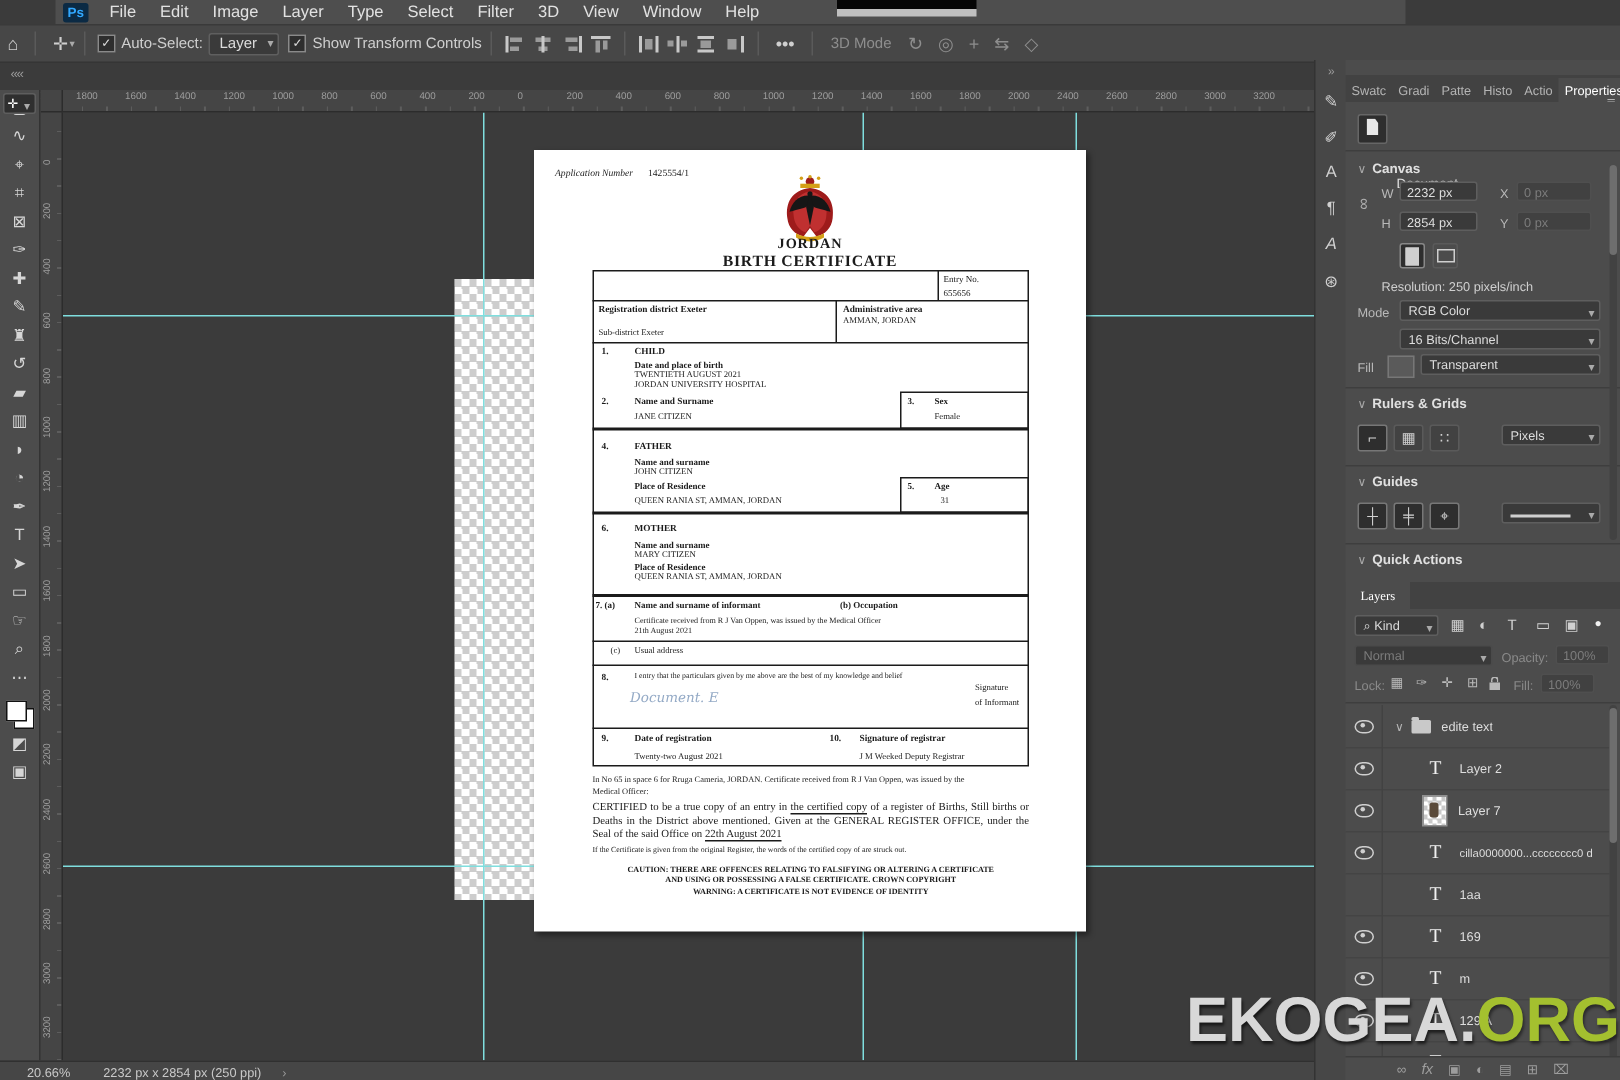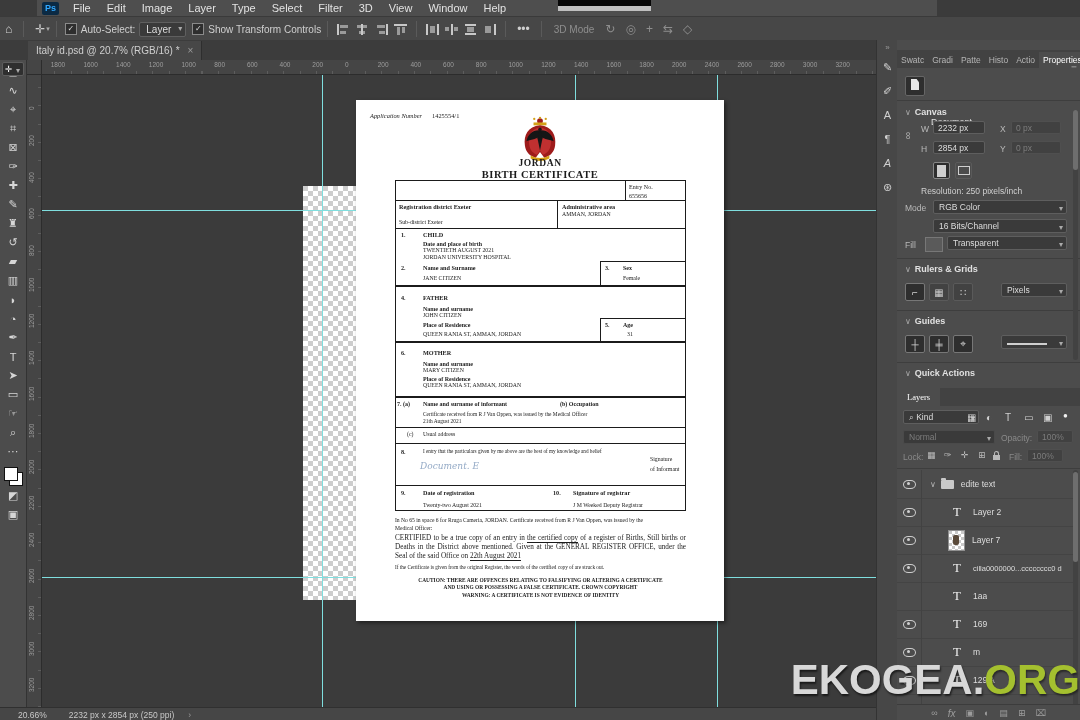--- a/index.html
+++ b/index.html
@@ -144,26 +144,20 @@
     <span class="ai di-2"></span>
     <span class="ai di-3"></span>
     <span class="ai di-4"></span>
     <span class="ob-sep"></span>
     <span class="ob-ico">•••</span>
     <span class="ob-sep"></span>
     <span class="dim" style="margin:0 6px;">3D Mode</span>
     <span id="mode3d-icons"><span class="ob-ico dim">↻</span><span class="ob-ico dim">◎</span><span class="ob-ico dim">+</span><span class="ob-ico dim">⇆</span><span class="ob-ico dim">◇</span></span>
   </div>
 
-  <div id="tabbar" class="abs">
-    <div class="doc-tab">
-      <span>Italy id.psd @ 20.7% (RGB/16) *</span>
-      <span class="tab-close">×</span>
-    </div>
-  </div>
   <span class="collapse-arrows">««</span>
 
   <div id="toolbar" class="abs">
     <span id="tools" style="display:flex;flex-direction:column;align-items:center;">
         <span class="tool sel">✛</span>
         <span class="tool">▢</span>
         <span class="tool">∿</span>
         <span class="tool">⌖</span>
         <span class="tool">⌗</span>
         <span class="tool">⊠</span>
@@ -428,21 +422,21 @@
         <div class="thumbbar" style="top:0;height:60px;width:5px;"></div>
       </div>
 
     
     <div id="layershdr">
       <span class="ltab">Layers</span>
 
     </div>
 
     
-    <div class="sel" style="left:6px;top:370px;width:76px;"><span>⌕</span> <span>Kind</span></div>
+    <div class="sel" style="left:6px;top:370px;width:56px;"><span>⌕</span> <span>Kind</span></div>
     <span id="lfilter-icons"><span class="abs" style="left: 70px; top: 372px; color: rgb(208, 208, 208); font-size: 10px;">▦</span><span class="abs" style="left: 89px; top: 372px; color: rgb(208, 208, 208); font-size: 10px;">◐</span><span class="abs" style="left: 108px; top: 372px; color: rgb(208, 208, 208); font-size: 10px;">T</span><span class="abs" style="left: 127px; top: 372px; color: rgb(208, 208, 208); font-size: 10px;">▭</span><span class="abs" style="left: 146px; top: 372px; color: rgb(208, 208, 208); font-size: 10px;">▣</span></span>
     <span class="abs" style="left:166px;top:371px;color:#f0f0f0;font-size:8px;">●</span>
 
     <div class="sel dis" style="left:6px;top:390px;width:92px;">Normal</div>
     <span class="plabel" style="left:104px;top:393px;color:#8a8a8a;">Opacity:</span>
     <div class="field dis" style="left:140px;top:390px;width:36px;">100%</div>
 
     <span class="plabel" style="left:6px;top:412px;color:#8a8a8a;">Lock:</span>
     <span id="lock-icons"><span class="abs" style="left: 30px; top: 410px; color: rgb(185, 185, 185); font-size: 9px;">▦</span><span class="abs" style="left: 47px; top: 410px; color: rgb(185, 185, 185); font-size: 9px;">✑</span><span class="abs" style="left: 64px; top: 410px; color: rgb(185, 185, 185); font-size: 9px;">✛</span><span class="abs" style="left: 81px; top: 410px; color: rgb(185, 185, 185); font-size: 9px;">⊞</span></span>
     <span class="lockico abs" style="left:96px;top:412px;"></span>

